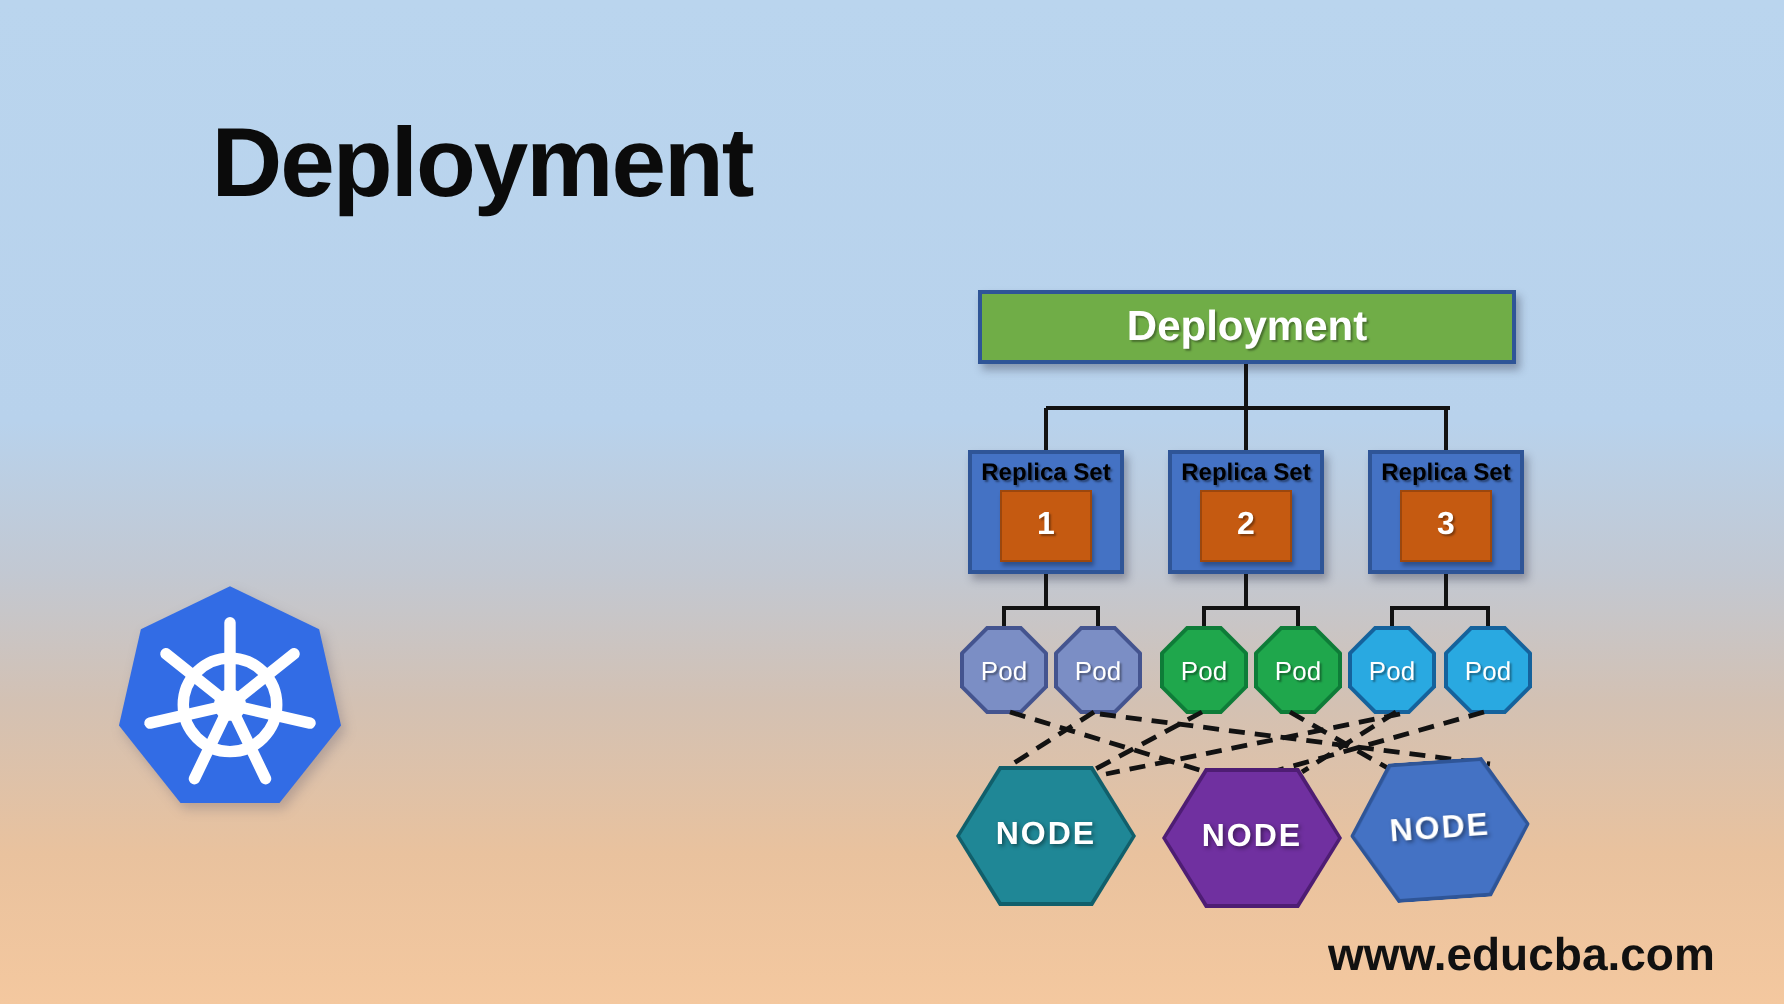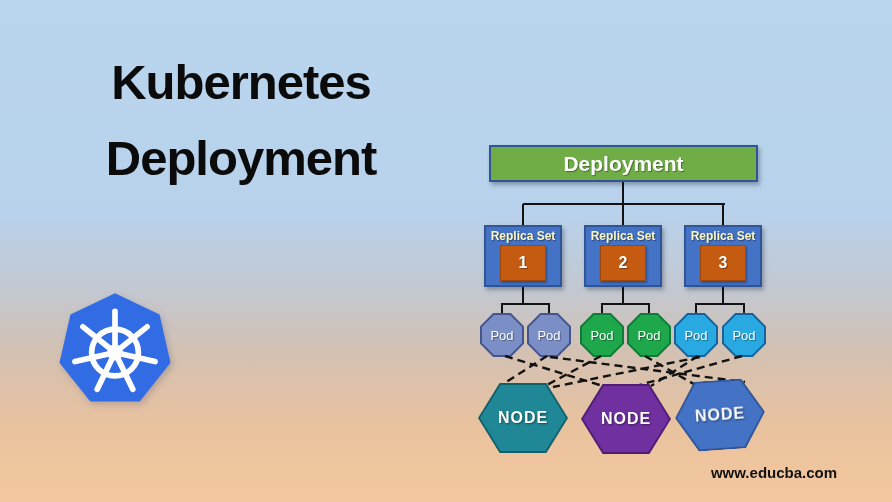--- a/index.html
+++ b/index.html
@@ -37,21 +37,21 @@
   .deployment span { color:#fff; font-weight:bold; font-size:21px;
     text-shadow:1px 1px 1px rgba(0,0,0,.35); }
 
   
   .replica {
     position:absolute; top:225px; width:78px; height:62px;
     background:#4472c4; border:2px solid #2f5597;
     display:flex; flex-direction:column; align-items:center;
     box-shadow:2px 3px 4px rgba(40,40,60,.35);
   }
-  .replica .rs-label { color:#fef9c3; font-weight:bold; font-size:12px;
+  .replica .rs-label { color:#000000; font-weight:bold; font-size:12px;
     margin-top:2px; text-shadow:1px 1px 1px rgba(0,0,0,.4); }
   .replica .rs-num {
     width:46px; height:36px; margin-top:2px;
     background:#c55a11; border:1px solid #9c470d;
     display:flex; align-items:center; justify-content:center;
     color:#fff; font-weight:bold; font-size:16px;
     box-shadow:1px 2px 2px rgba(0,0,0,.3);
     text-shadow:1px 1px 1px rgba(0,0,0,.35);
   }
   .replica-1 { left:484px; } .replica-2 { left:584px; } .replica-3 { left:684px; }
@@ -92,30 +92,29 @@
   .node-2 .node-in { background:#7030a0; }
   .node-3 { left:675px; top:380px; background:#2f5597; transform:rotate(-4deg); }
   .node-3 .node-in { background:#4472c4; }
 
   
   .dashed-overlay { position:absolute; left:0; top:0; width:892px; height:502px; pointer-events:none; }
 
   
   .watermark {
     position:absolute; left:664px; top:464px; width:220px;
-    color:#111; font-weight:bold; font-size:15px; text-align:center;
+    color:#111; font-weight:bold; font-size:23px; text-align:left;
   }
 </style>
 </head>
 <body>
 
 <div class="canvas">
 
   <div class="title">
-    <div>Kubernetes</div>
     <div>Deployment</div>
   </div>
 
   <svg class="k8s-logo" viewBox="0 0 100 100">
     <polygon points="50,1 89.1,19.8 98.7,62.1 71.7,96.1 28.3,96.1 1.3,62.1 10.9,19.8" fill="#326ce5"></polygon>
     <g stroke="#ffffff" stroke-width="5" stroke-linecap="round">
       <circle cx="50" cy="53" r="20.5" fill="none"></circle>
       <line x1="50" y1="53" x2="50" y2="17"></line>
       <line x1="50" y1="53" x2="78.1" y2="30.6"></line>
       <line x1="50" y1="53" x2="85.1" y2="61"></line>

